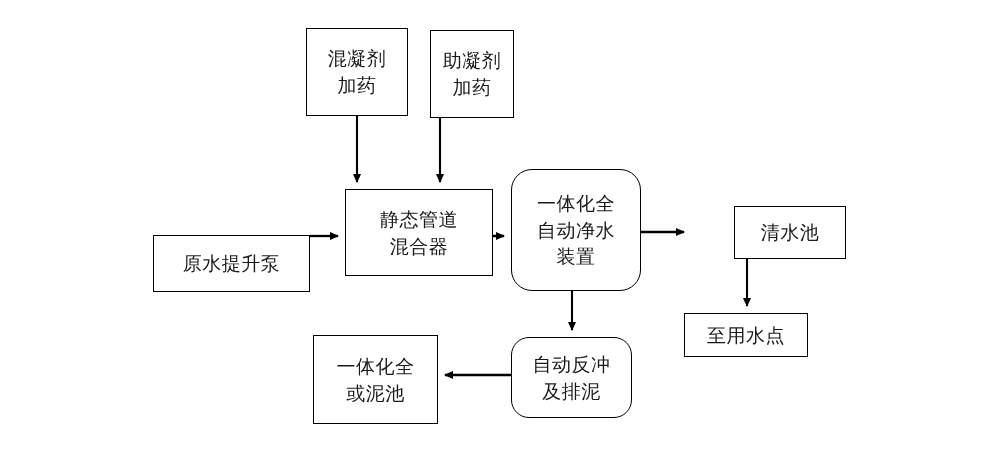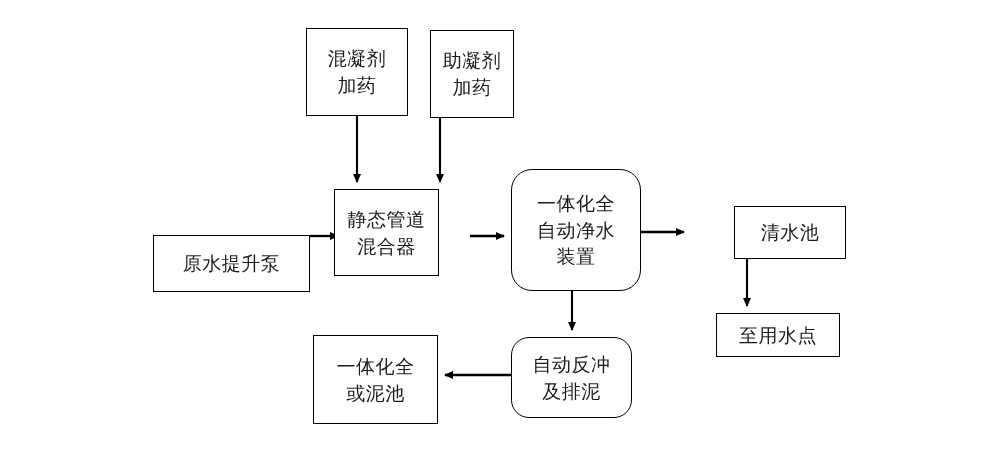--- a/index.html
+++ b/index.html
@@ -99,36 +99,36 @@
 
   <div class="node" style="left:430px; top:30px; width:84px; height:88px;">
     <span class="label">助凝剂
 加药</span>
   </div>
 
   <div class="node" style="left:153px; top:207px; width:157px; height:57px;margin-top:28px;">
     <span class="label">原水提升泵</span>
   </div>
 
-  <div class="node" style="left:334px; top:189px; width:105px; height:87px;">
+  <div class="node" style="left:345px; top:189px; width:148px; height:87px;">
     <span class="label">静态管道
 混合器</span>
   </div>
 
   <div class="node" style="left:511px; top:169px; width:130px; height:122px;border-radius:21px;">
     <span class="label">一体化全
 自动净水
 装置</span>
   </div>
 
   <div class="node" style="left:691px; top:206px; width:112px; height:53px;margin-left:43px;">
     <span class="label">清水池</span>
   </div>
 
-  <div class="node" style="left:716px; top:313px; width:124px; height:44px;">
+  <div class="node" style="left:684px; top:313px; width:124px; height:44px;">
     <span class="label">至用水点</span>
   </div>
 
   <div class="node" style="left:511px; top:337px; width:121px; height:81px;border-radius:18px;">
     <span class="label">自动反冲
 及排泥</span>
   </div>
 
   <div class="node" style="left:313px; top:335px; width:125px; height:89px;">
     <span class="label">一体化全

